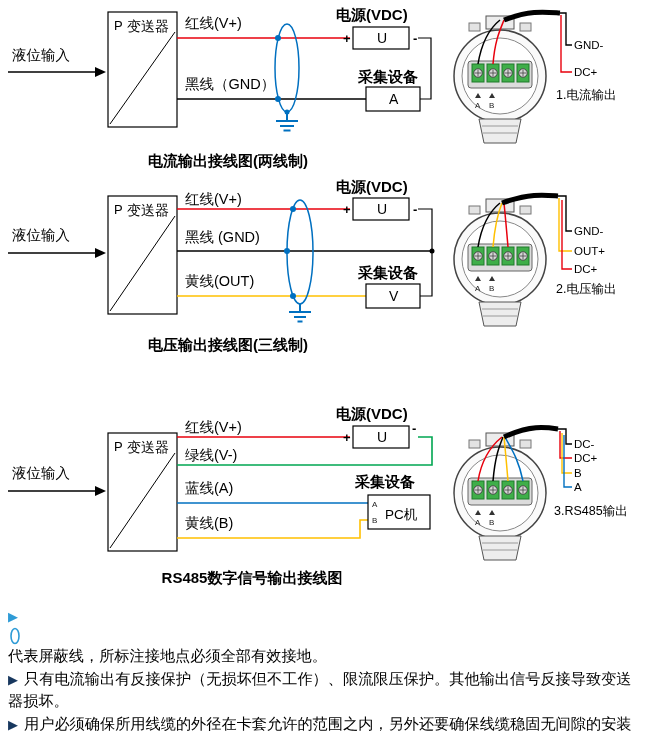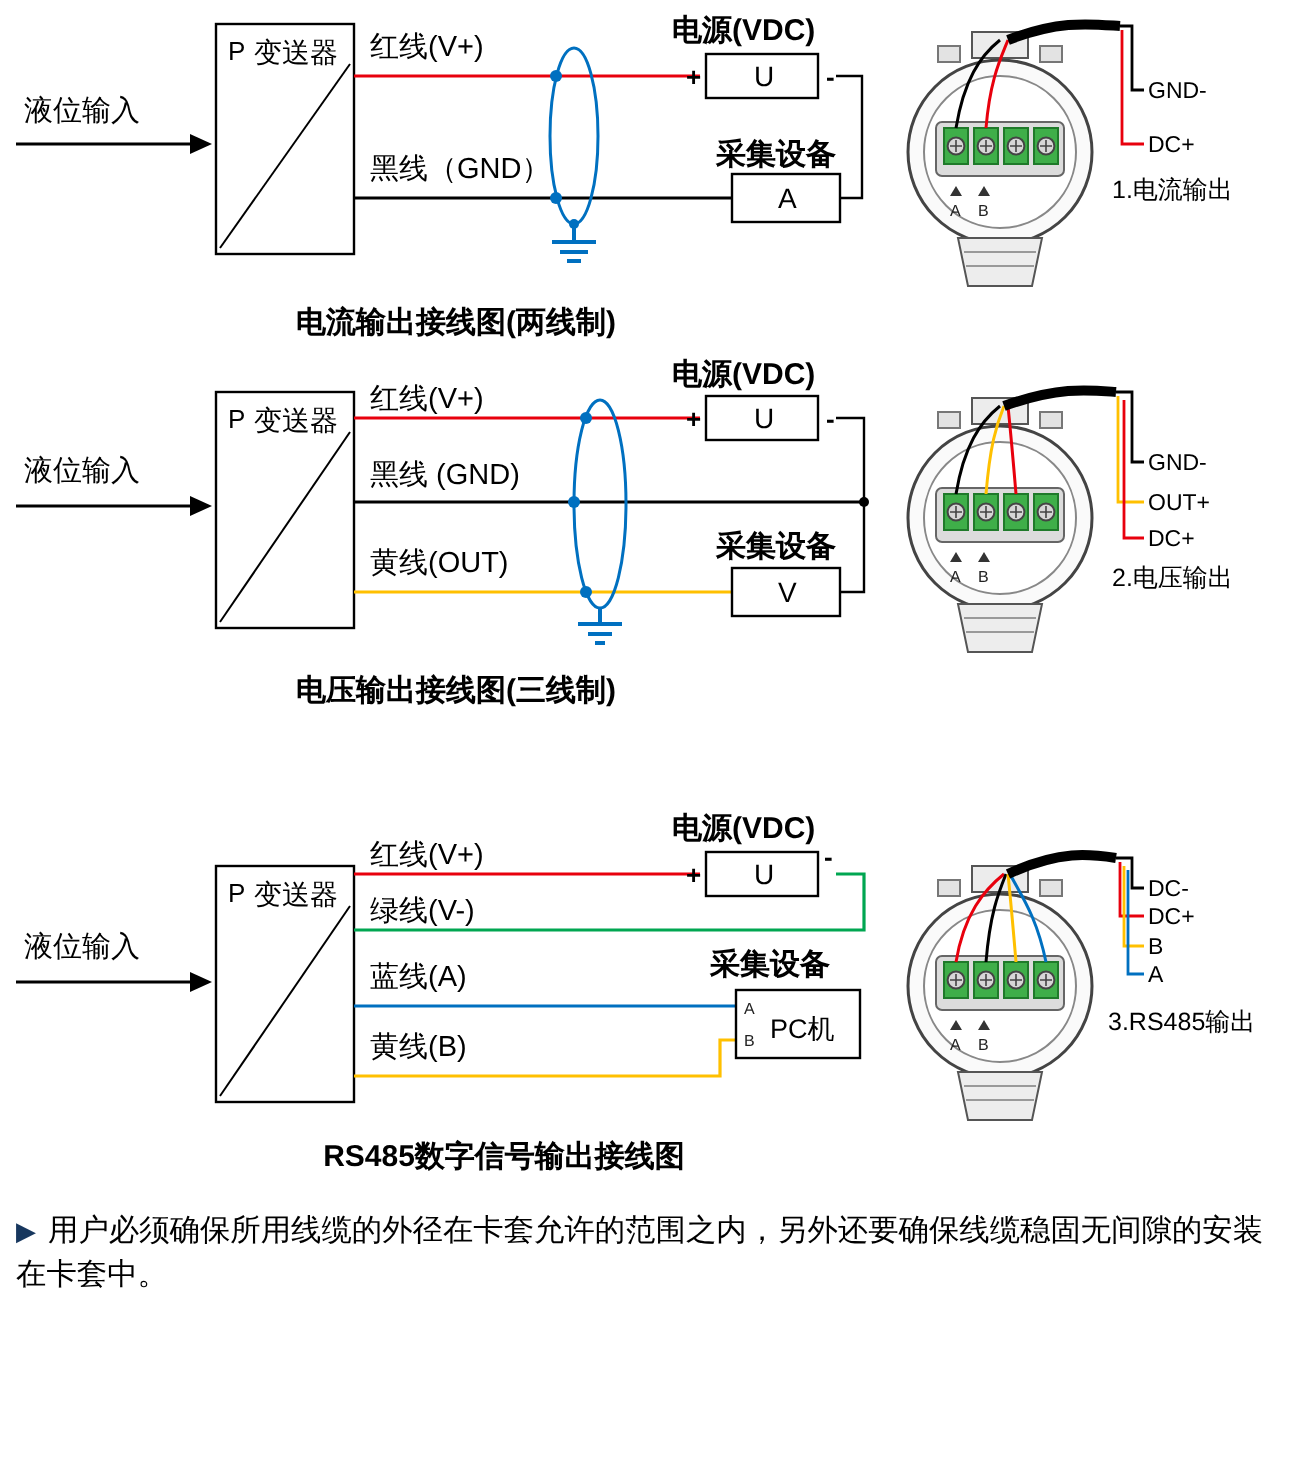--- a/index.html
+++ b/index.html
@@ -191,16 +191,24 @@
   <text x="574" y="59" class="sm">DC+</text>
   <text x="574" y="74" class="sm">B</text>
   <text x="574" y="88" class="sm">A</text>
   <text x="554" y="112" class="out">3.RS485输出</text>
 
   <text x="252" y="180" text-anchor="middle" class="cap">RS485数字信号输出接线图</text>
 </svg>
 
 <div class="notes">
   <div class="note">
+    <span class="b1">▶</span><svg class="shieldIcon" width="14" height="18">
+        <ellipse cx="7" cy="9" rx="4" ry="7.5" fill="none" stroke="#2e9bd6" stroke-width="1.6"></ellipse>
+      </svg><span>代表屏蔽线，所标注接地点必须全部有效接地。</span>
+  </div>
+  <div class="note">
+    <span class="b2">▶</span><span>只有电流输出有反接保护（无损坏但不工作）、限流限压保护。其他输出信号反接导致变送器损坏。</span>
+  </div>
+  <div class="note">
     <span class="b2">▶</span><span>用户必须确保所用线缆的外径在卡套允许的范围之内，另外还要确保线缆稳固无间隙的安装在卡套中。</span>
   </div>
 
 </div>
 
 </body></html>

